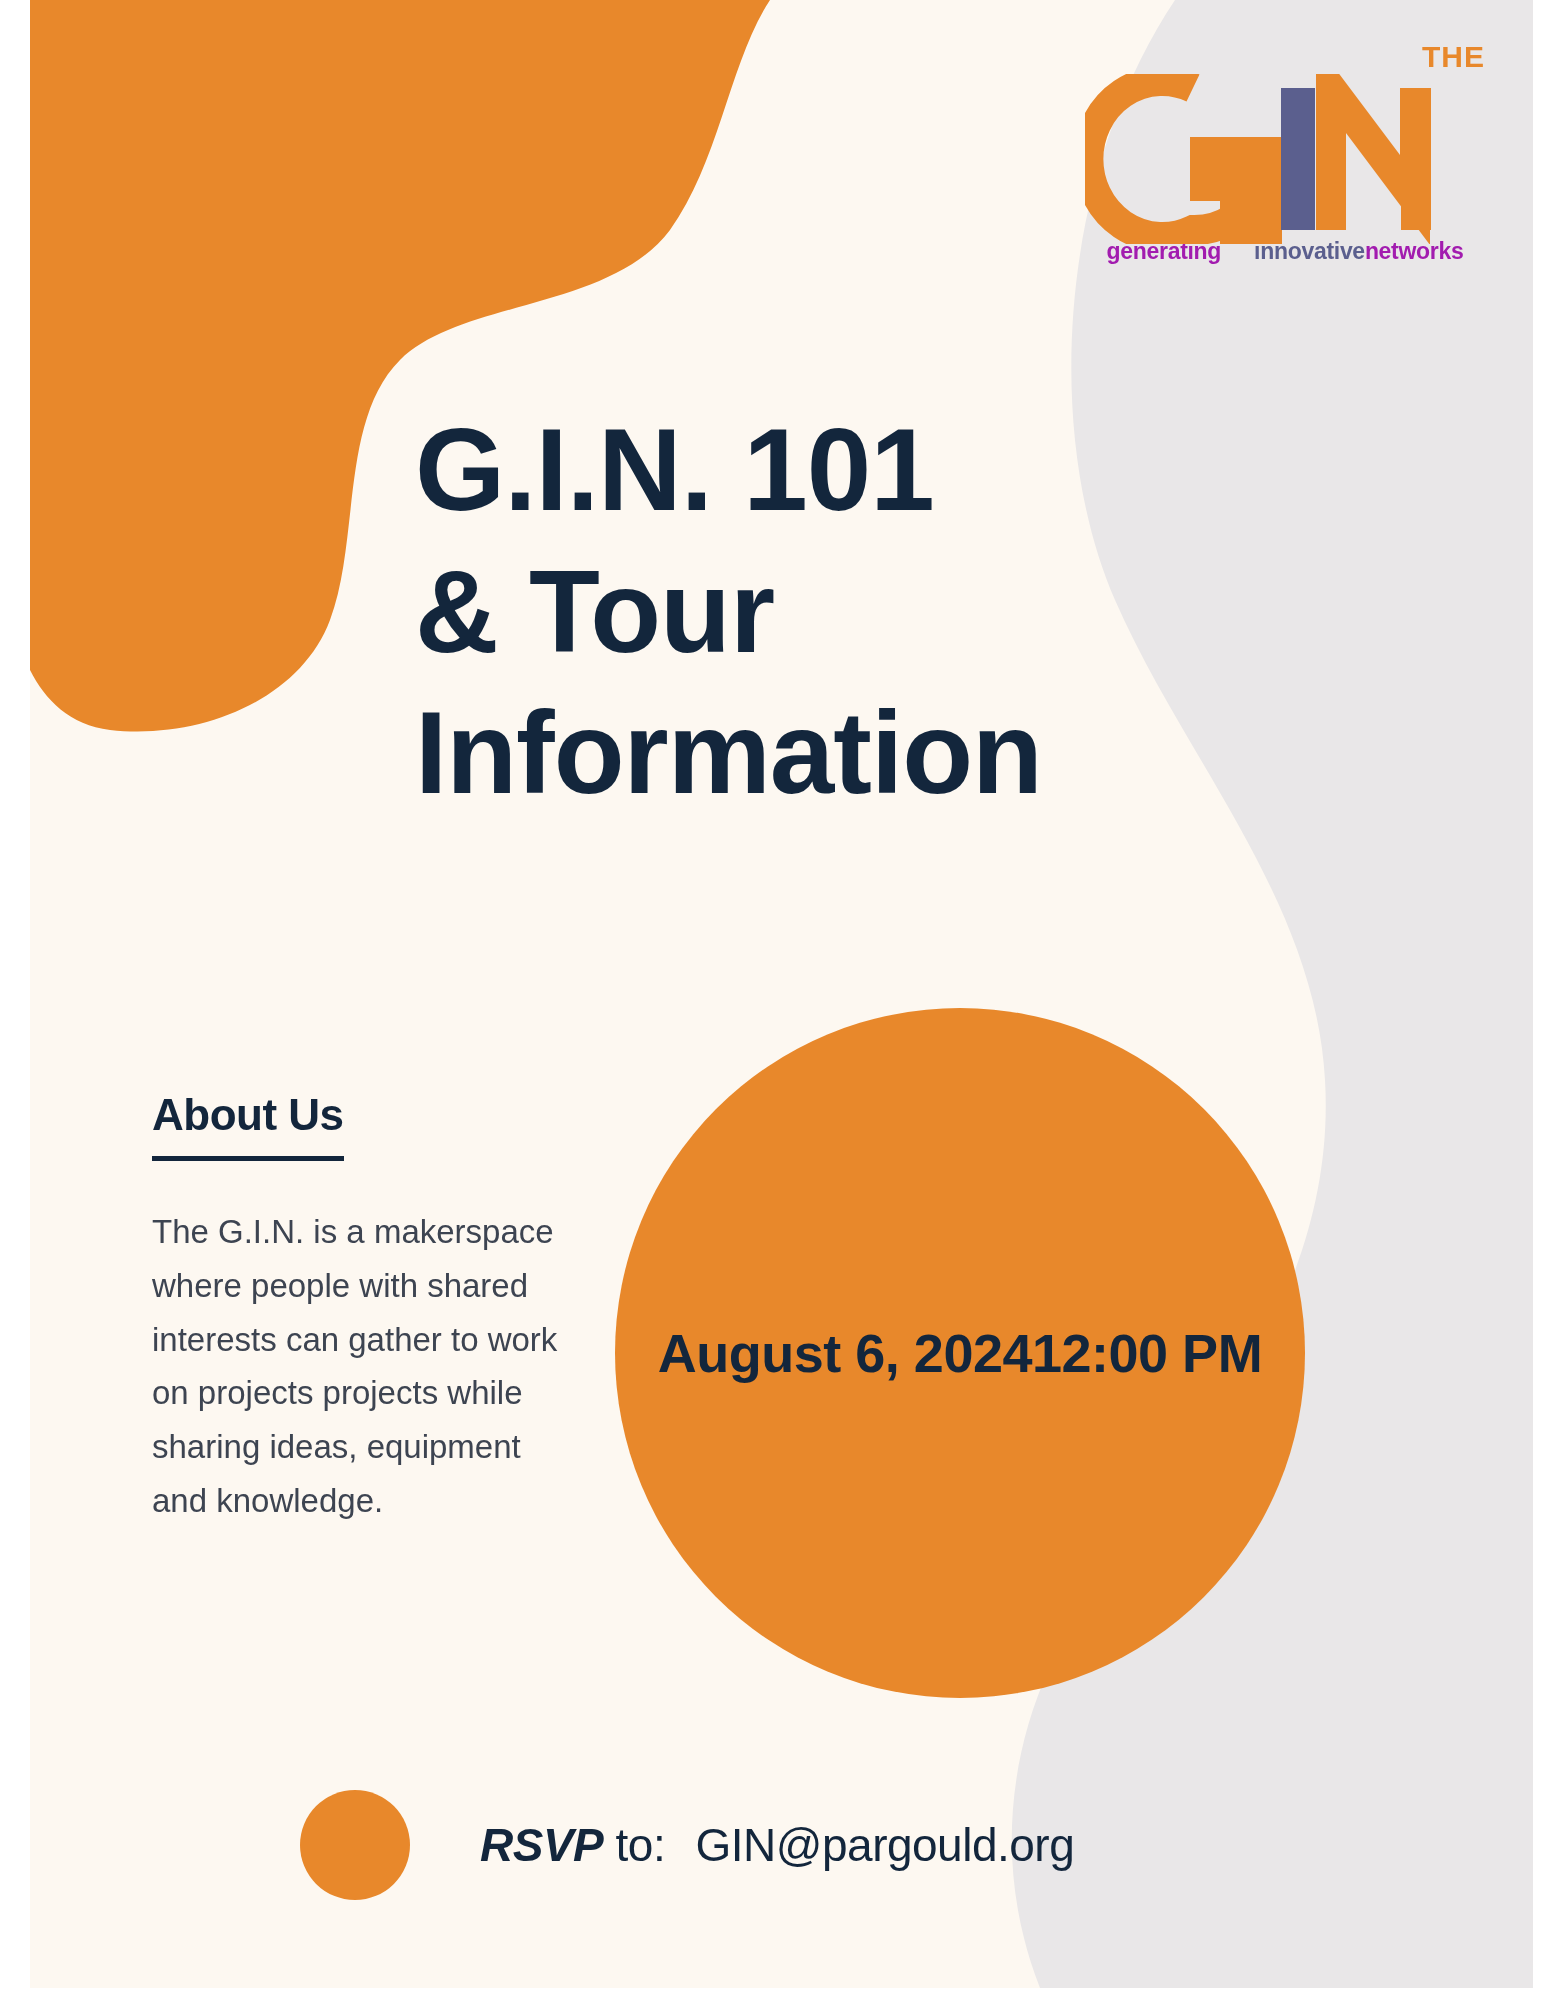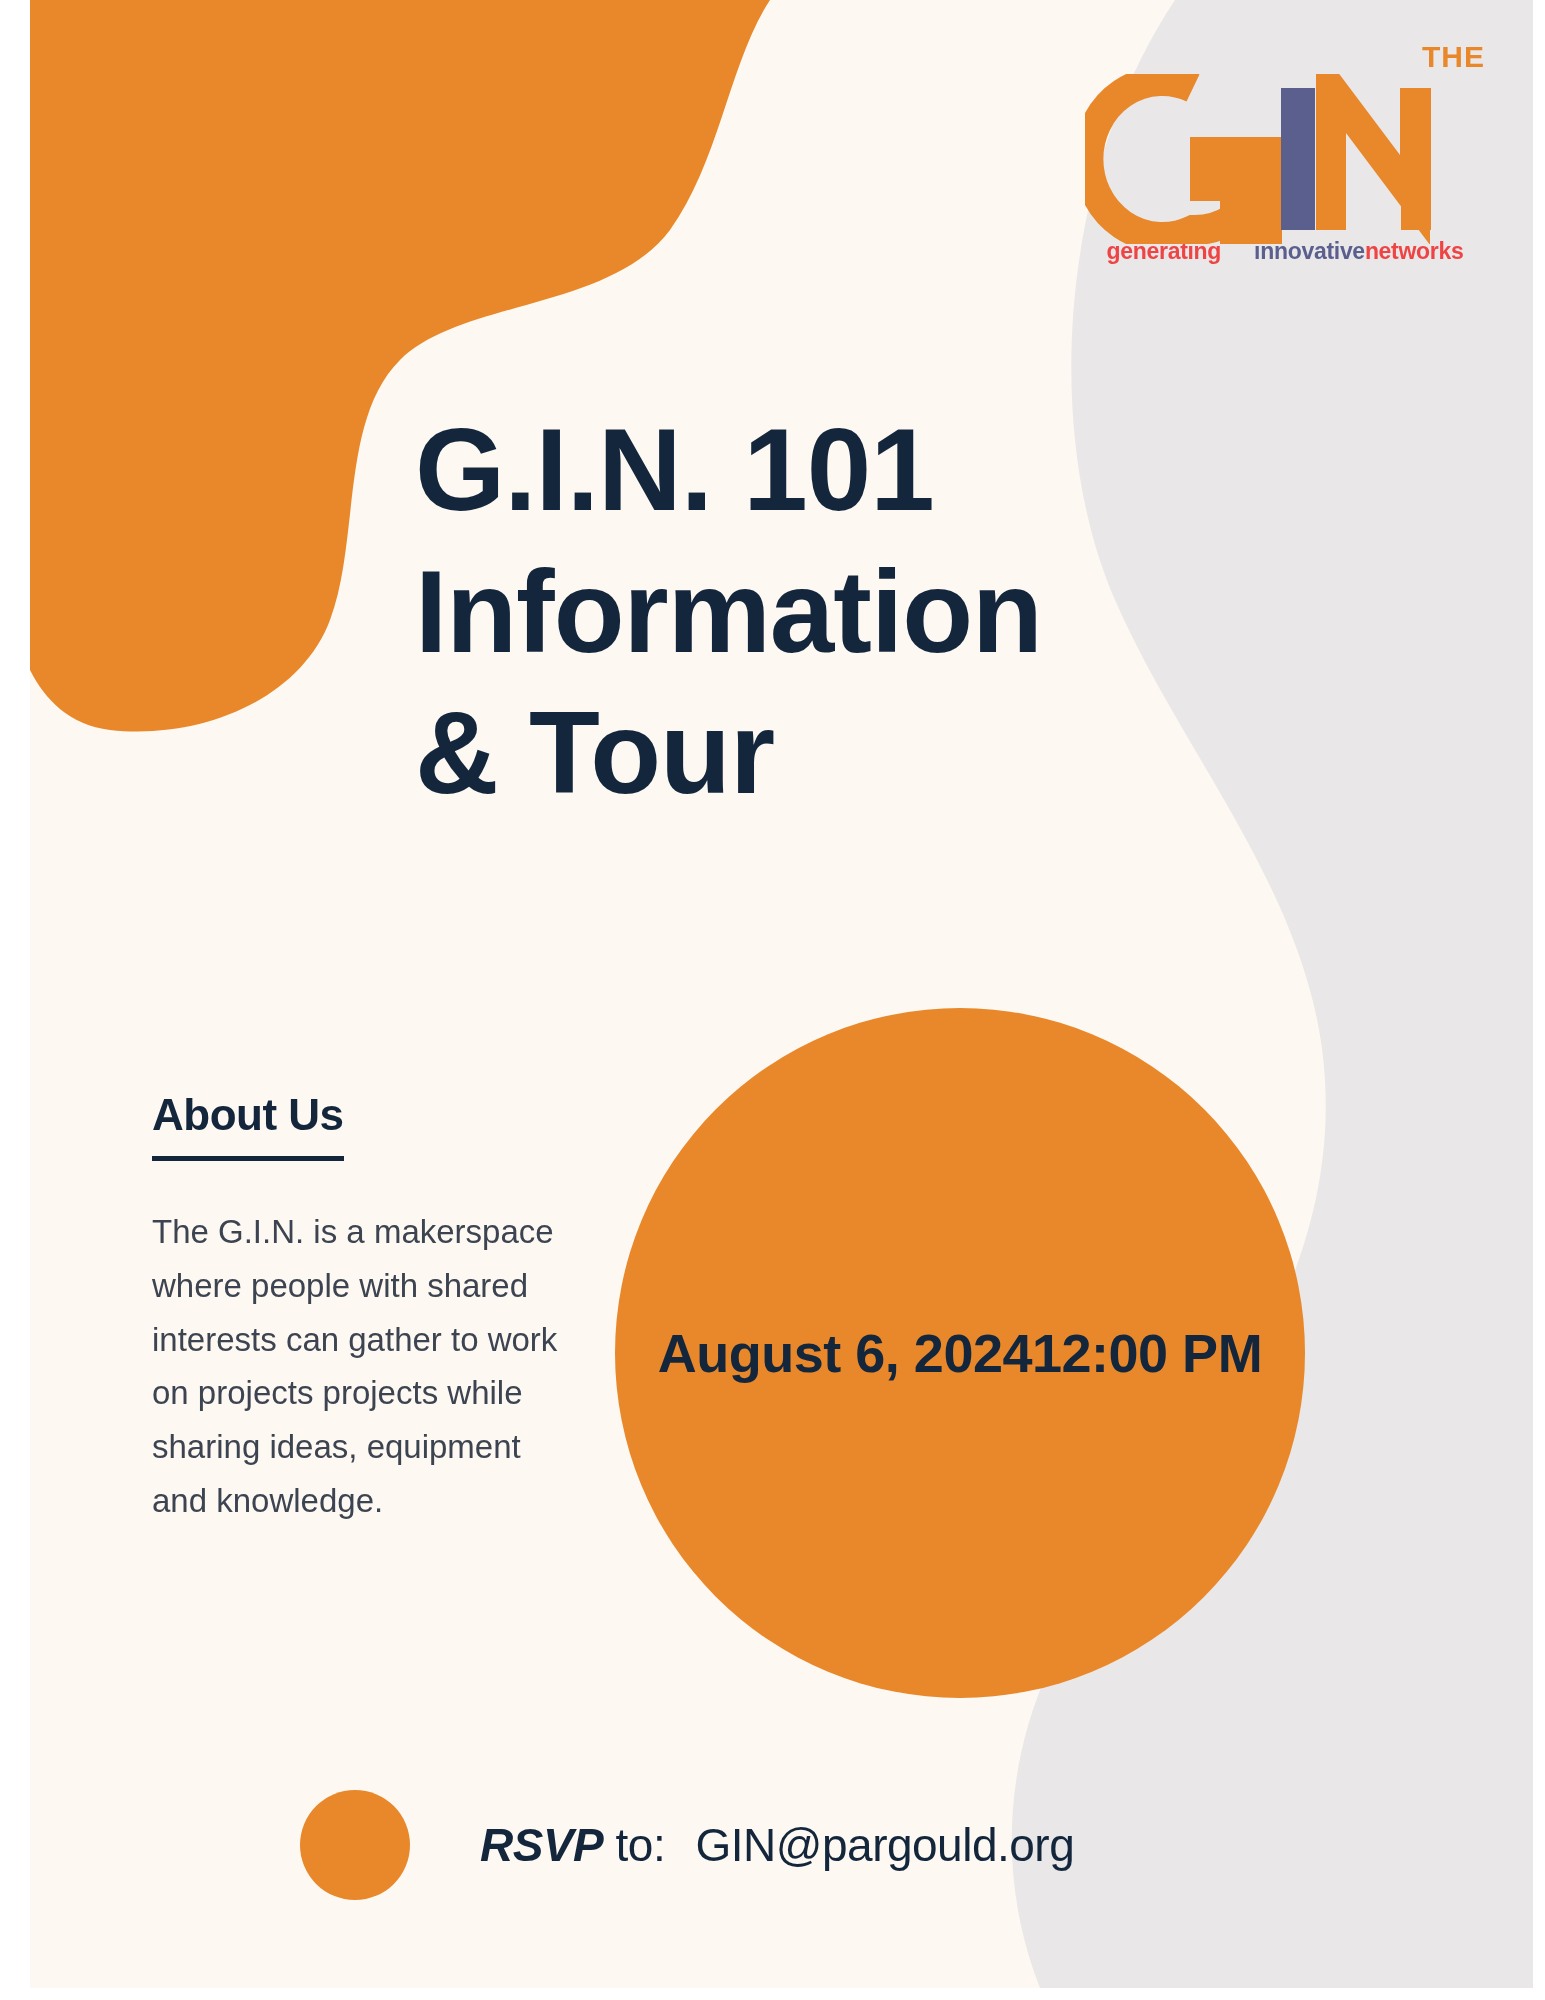--- a/index.html
+++ b/index.html
@@ -82,21 +82,21 @@
   .logo-mark {
     position: relative;
     height: 170px;
   }
   .logo-tagline {
     font-size: 23px;
     font-weight: bold;
     letter-spacing: -0.3px;
     margin-top: -6px;
   }
-  .tag-a { color: #ef4444; }
+  .tag-a { color: #a21caf; }
   .tag-b { color: #5b5f8e; padding-left: 33px; }
 
   
   .title {
     position: absolute;
     left: 415px;
     top: 400px;
     width: 1000px;
     z-index: 12;
     color: #13263c;
@@ -211,22 +211,22 @@
         <rect x="316" y="14" width="30" height="142" fill="#e8882b"></rect>
       </svg>
     </div>
     <div class="logo-tagline">
       <span class="tag-a">generating</span><span class="tag-b">innovative</span><span class="tag-a">networks</span>
     </div>
   </div>
 
   <div class="title">
     <div>G.I.N. 101</div>
+    <div>&amp; Tour</div>
     <div>Information</div>
-    <div>&amp; Tour</div>
   </div>
 
   <div class="about">
     <div class="about-title">About Us</div>
     <div class="about-body">The G.I.N. is a makerspace where people with shared interests can gather to work on projects projects while sharing ideas, equipment and knowledge.</div>
   </div>
 
   <div class="event-circle">
     <div class="event-line">August 6, 2024</div>
     <div class="event-line">12:00 PM</div>

